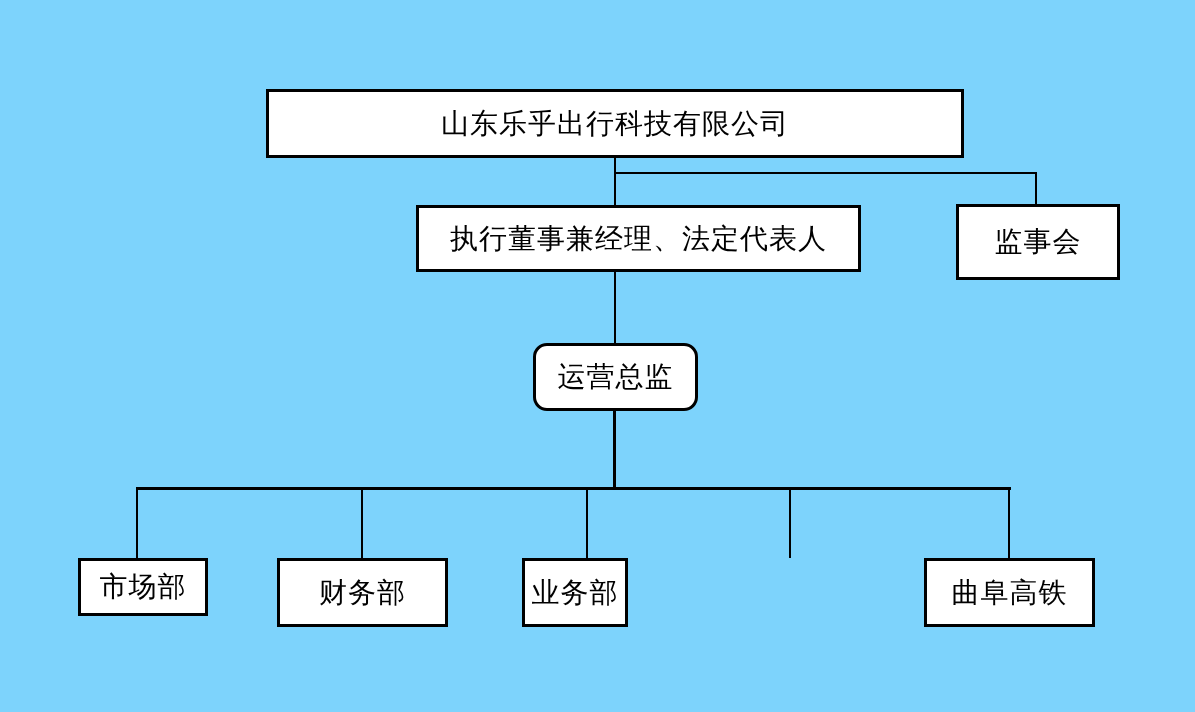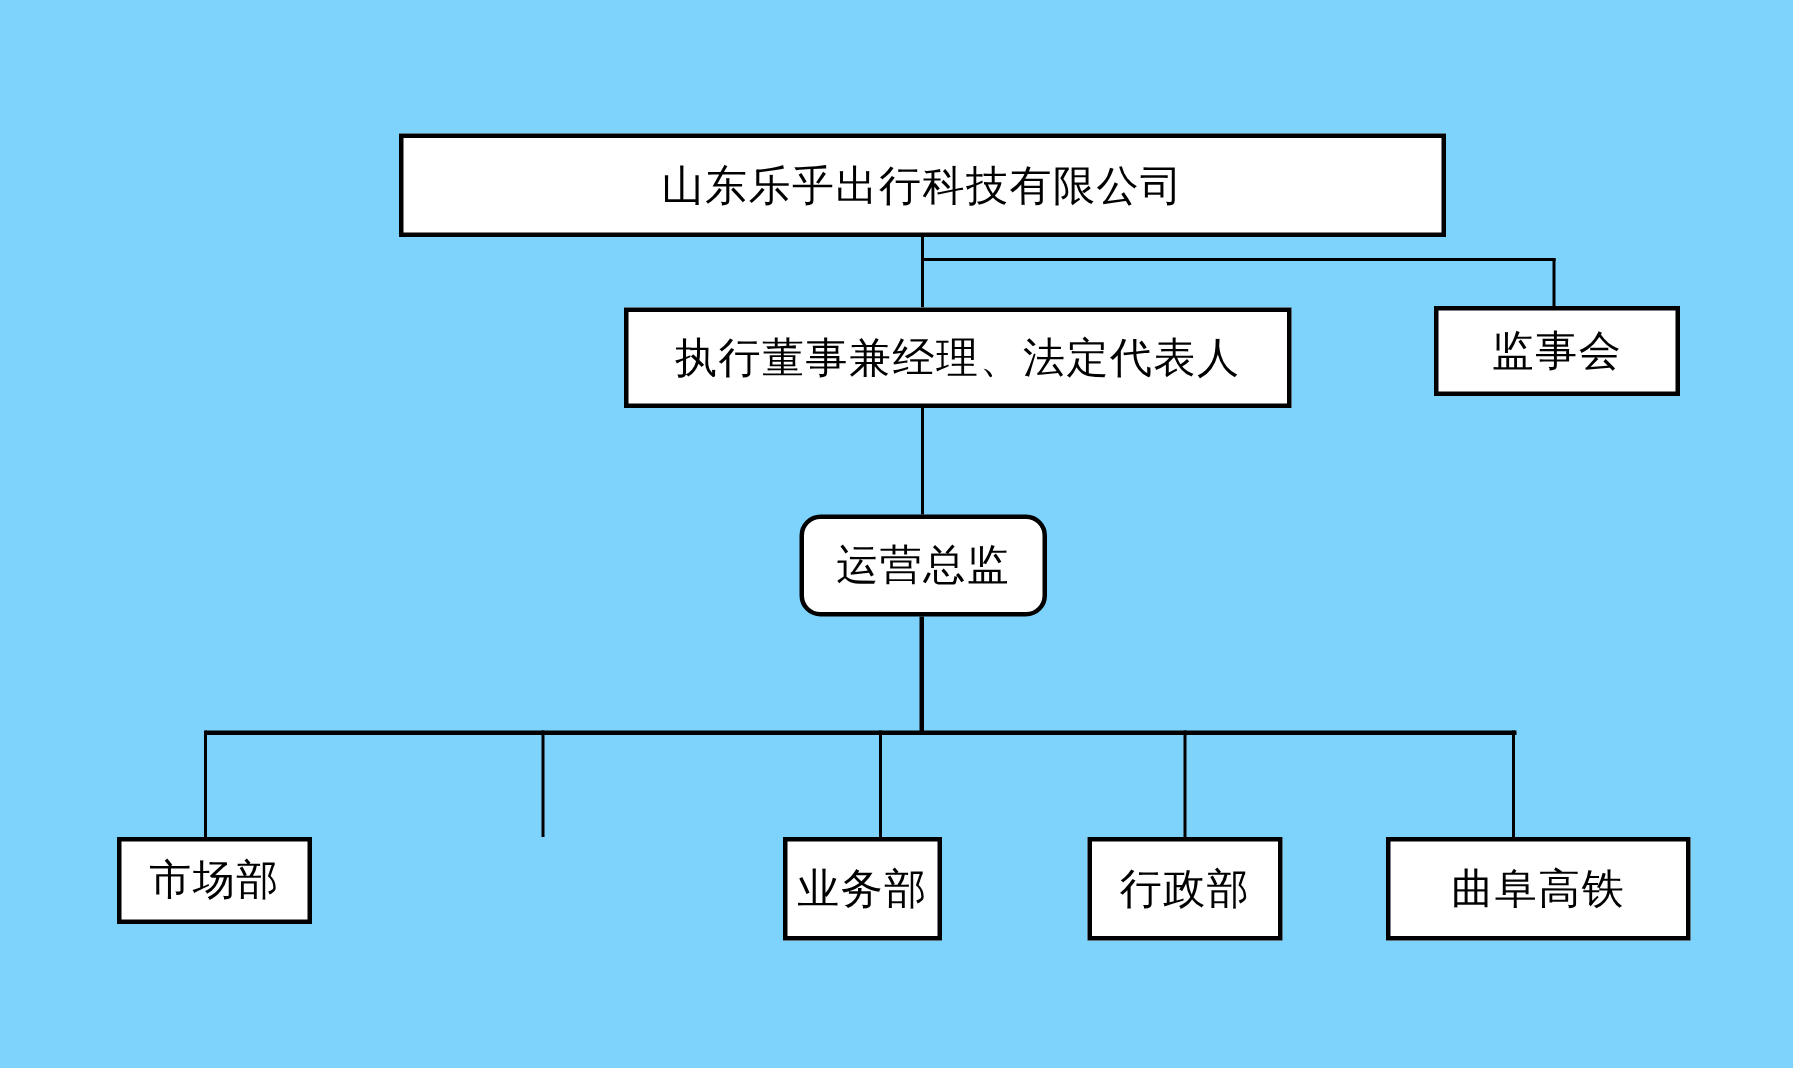--- a/index.html
+++ b/index.html
@@ -29,27 +29,27 @@
     letter-spacing: 1px;
   }
   .line {
     position: absolute;
     background: #000000;
   }
 
   
   #node-company      { left: 266px; top:  89px; width: 698px; height: 69px; }
   #node-exec         { left: 393px; top: 205px; width: 445px; height: 67px; margin-left: 23px; }
-  #node-supervisory  { left: 956px; top: 204px; width: 164px; height: 60px; }
+  #node-supervisory  { left: 956px; top: 204px; width: 164px; height: 76px; }
   #node-ops          { left: 533px; top: 343px; width: 165px; height: 68px; border-radius: 14px; }
   #node-marketing    { left:  78px; top: 558px; width: 130px; height: 58px; }
   #node-finance      { left: 277px; top: 558px; width: 171px; height: 69px; }
   #node-business     { left: 522px; top: 558px; width: 106px; height: 69px; }
   #node-admin        { left: 725px; top: 558px; width: 130px; height: 69px; }
-  #node-qufu         { left: 924px; top: 558px; width: 203px; height: 69px; }
+  #node-qufu         { left: 924px; top: 558px; width: 171px; height: 69px; }
 
   
   #line-company-stem       { left: 614px;  top: 158px; width: 2px;   height: 47px; }
   #line-branch-horizontal  { left: 614px;  top: 172px; width: 423px; height: 2px;  }
   #line-branch-supervisory { left: 1035px; top: 172px; width: 2px;   height: 32px; }
   #line-exec-to-ops        { left: 614px;  top: 272px; width: 2px;   height: 71px; }
   #line-ops-stem           { left: 613px;  top: 411px; width: 3px;   height: 77px; }
   #line-bus-bar            { left: 137px;  top: 487px; width: 874px; height: 3px;  }
   #line-drop-marketing     { left: 136px;  top: 487px; width: 2px;   height: 71px; }
   #line-drop-finance       { left: 361px;  top: 487px; width: 2px;   height: 71px; }
@@ -87,26 +87,26 @@
   </div>
 
   <div class="node" id="node-ops">
     <span>运营总监</span>
   </div>
 
   <div class="node" id="node-marketing">
     <span>市场部</span>
   </div>
 
+  <div class="node" id="node-finance">
+    <span>财务部</span>
+  </div>
 
   <div class="node" id="node-business">
     <span>业务部</span>
   </div>
 
-  <div class="node" id="node-admin">
-    <span>行政部</span>
-  </div>
 
   <div class="node" id="node-qufu">
     <span>曲阜高铁</span>
   </div>
 
 </div>
 
 </body></html>

